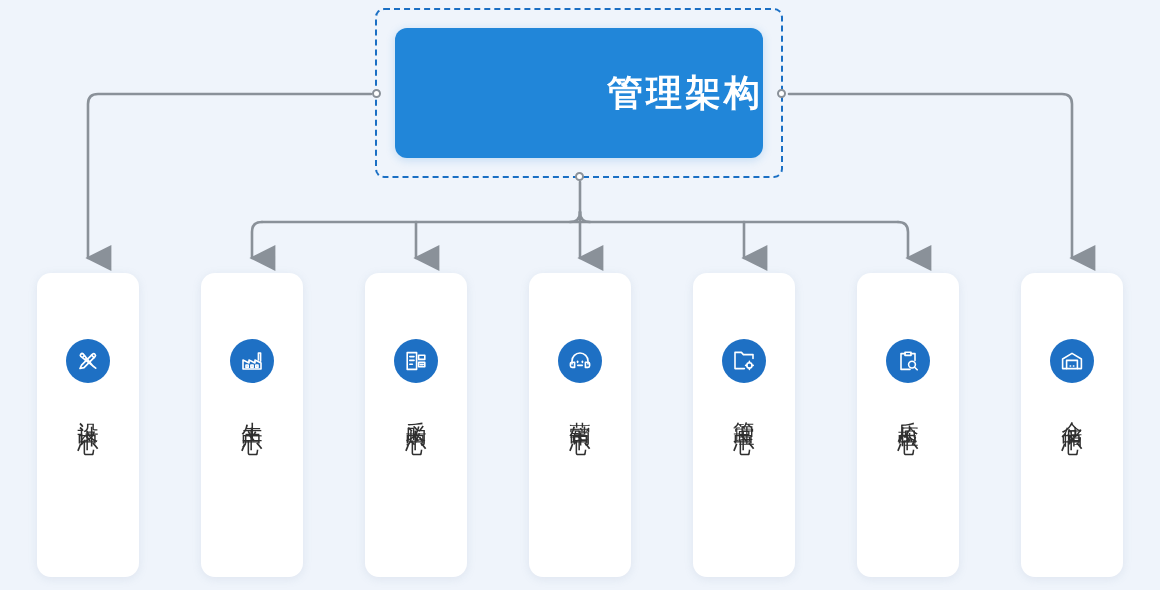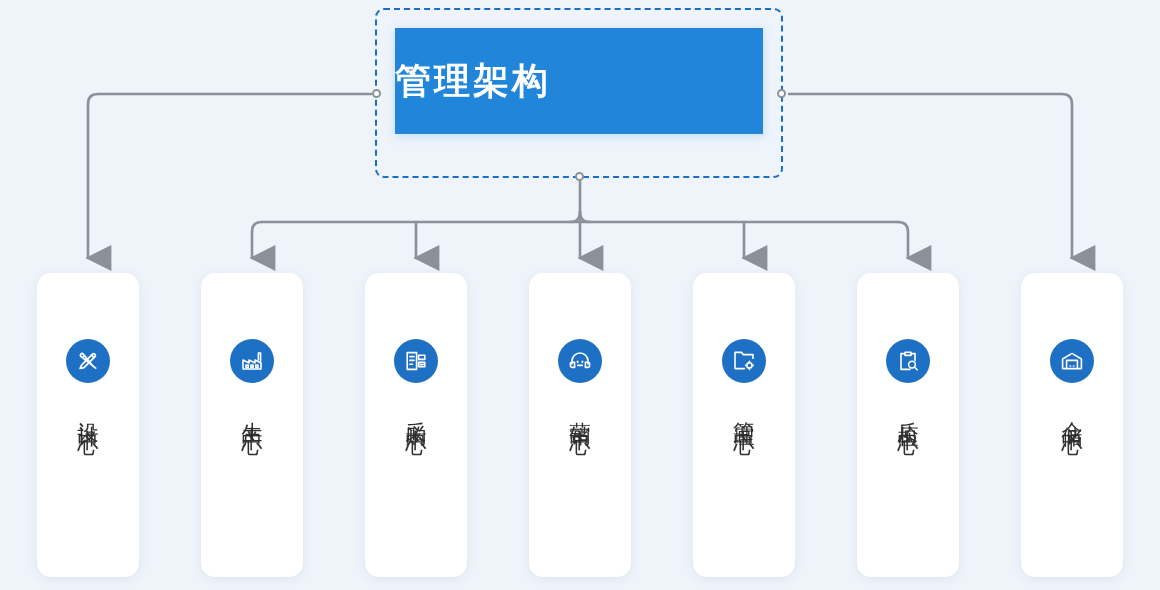--- a/index.html
+++ b/index.html
@@ -55,26 +55,26 @@
   }
   .handle.left   { left: -5px;  top: 50%; margin-top: -4.5px; }
   .handle.right  { right: -5px; top: 50%; margin-top: -4.5px; }
   .handle.bottom { bottom: -5px; left: 50%; margin-left: -4.5px; }
 
   #root-node {
     position: absolute;
     left: 395px;
     top: 28px;
     width: 368px;
-    height: 106px;
+    height: 130px;
     background: #2186d9;
-    border-radius: 0;
+    border-radius: 12px;
     display: flex;
     align-items: center;
-    justify-content: flex-start;
+    justify-content: flex-end;
     box-shadow: 0 2px 10px rgba(33,134,217,0.22);
     box-sizing: border-box;
   }
   #root-title {
     color: #ffffff;
     font-size: 36px;
     font-weight: bold;
     letter-spacing: 3px;
     line-height: 1;
     user-select: none;

